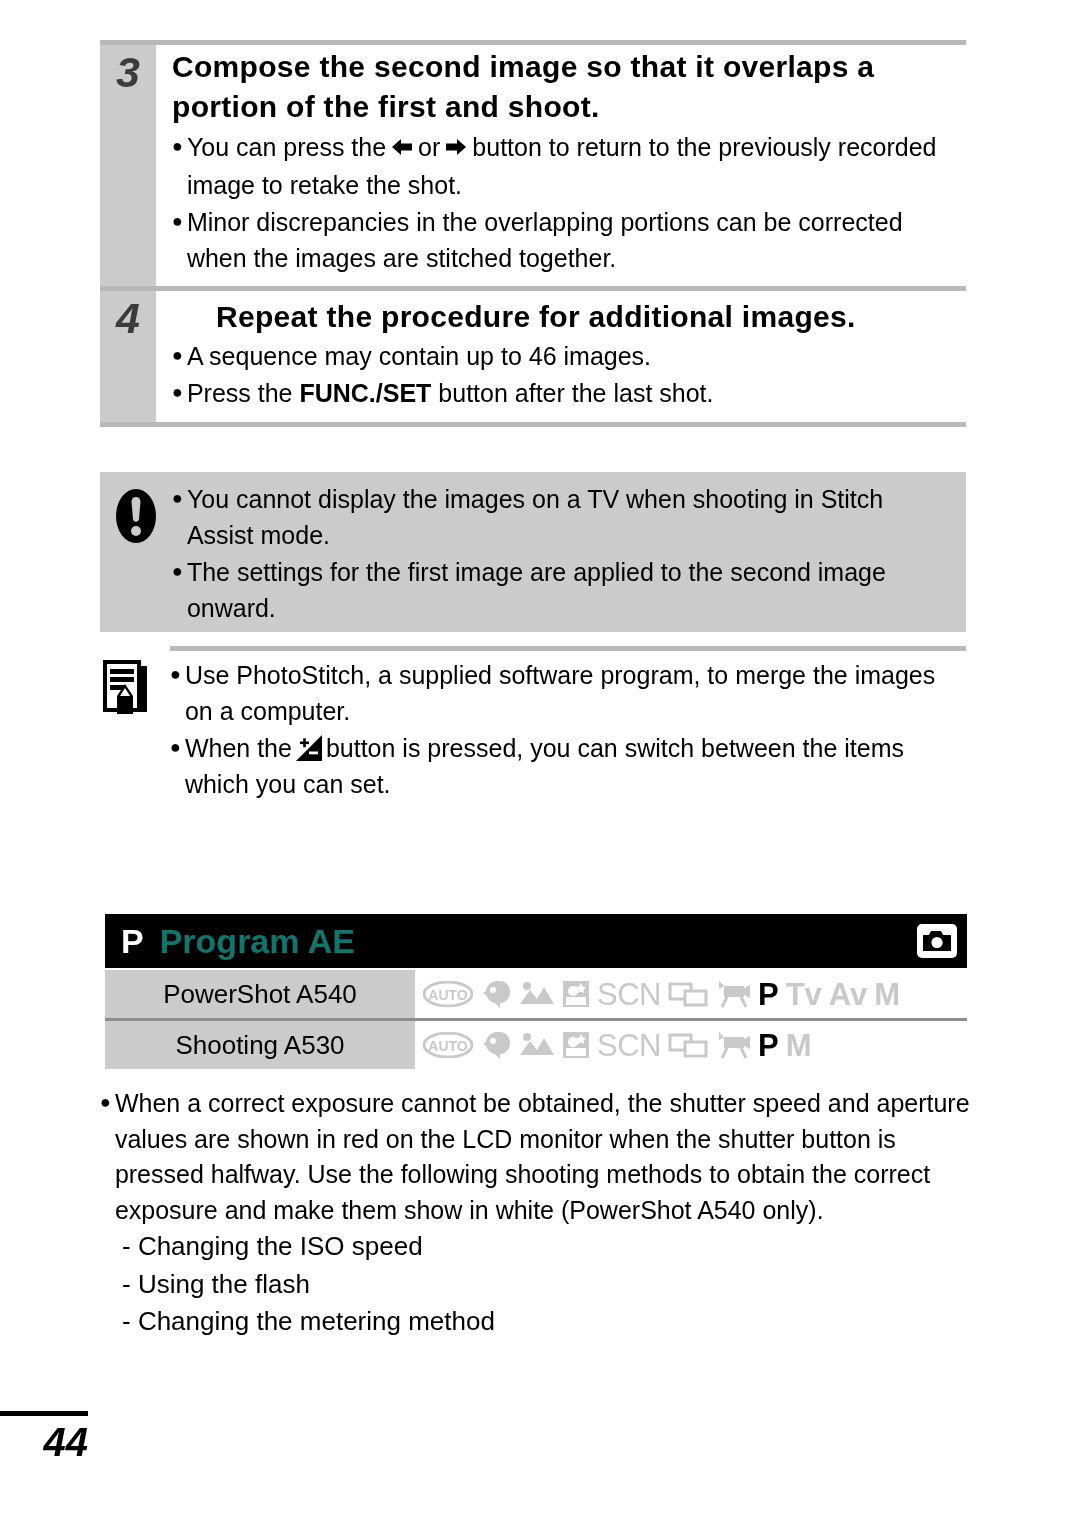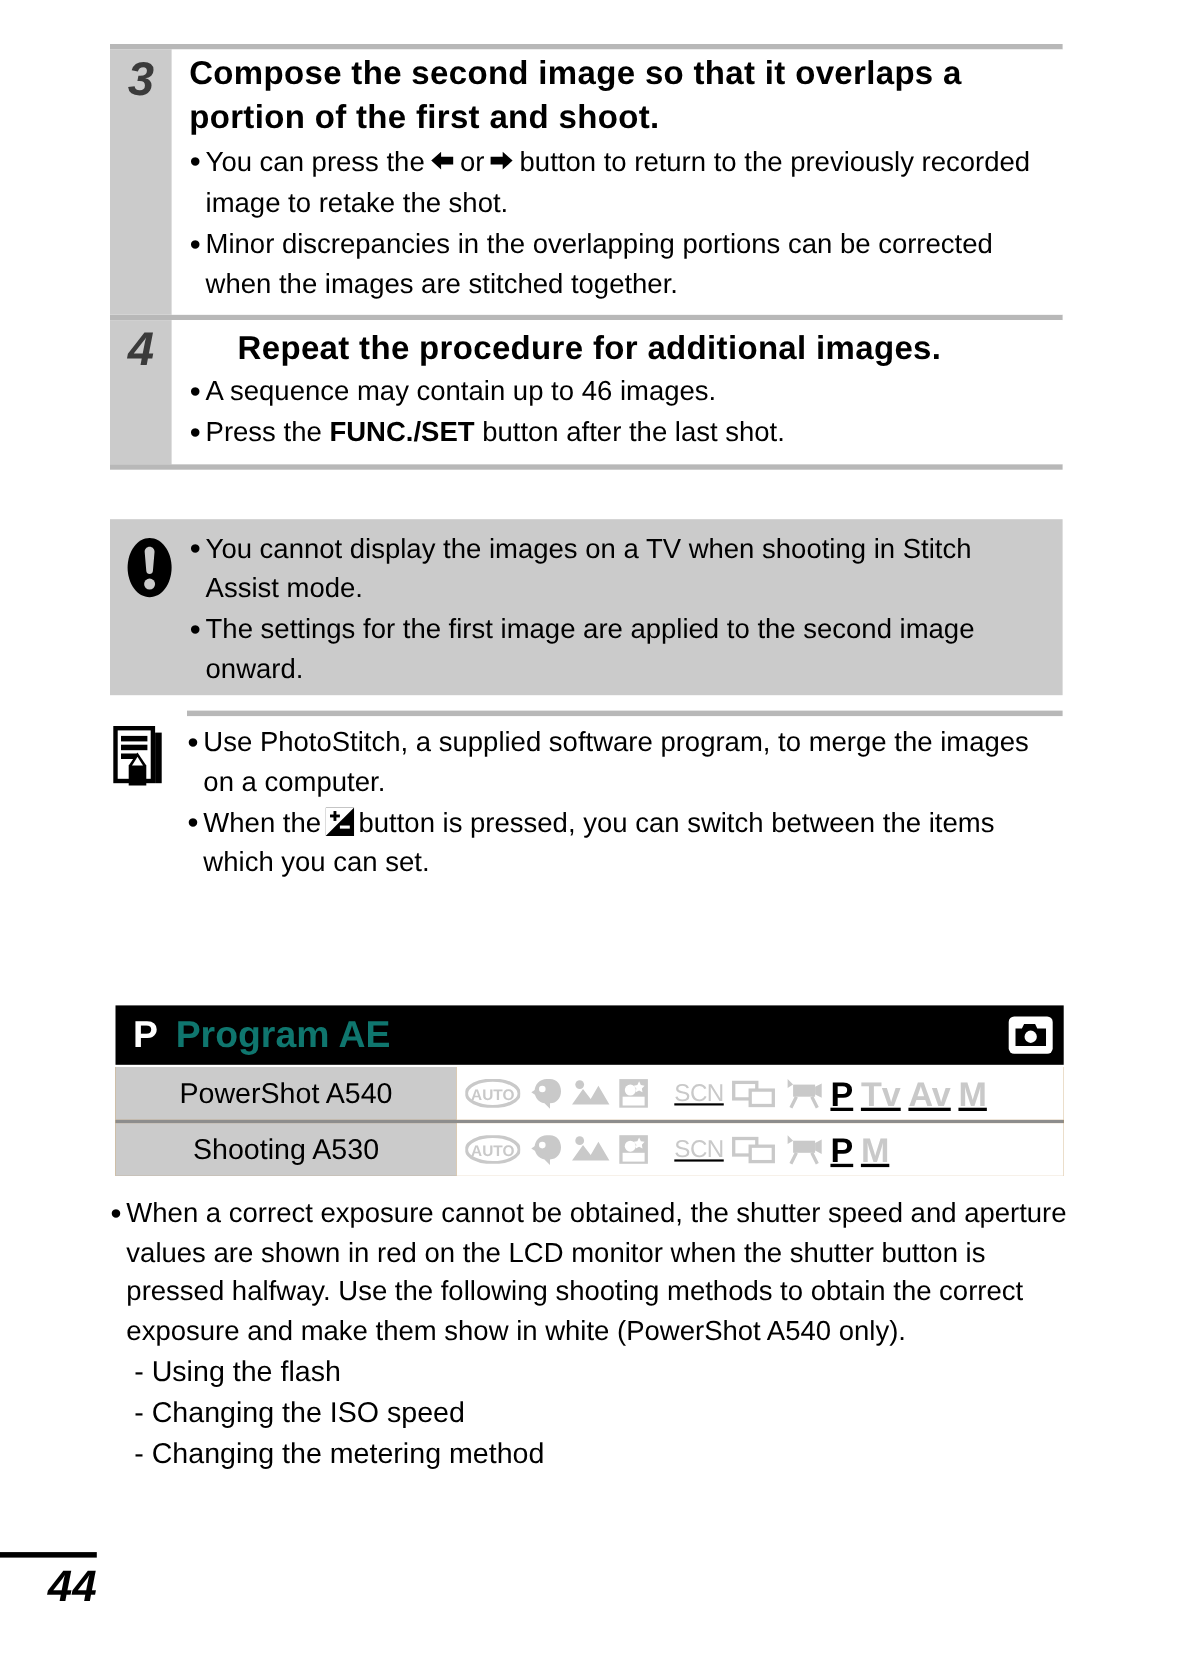--- a/index.html
+++ b/index.html
@@ -218,59 +218,57 @@
   .mode-table {
     position: absolute;
     left: 105px;
     top: 970px;
     width: 862px;
   }
   .mode-row {
     display: flex;
     height: 48px;
     align-items: stretch;
-    background: #a16207;
+    background: #7dd3fc;
   }
   .mode-row + .mode-row { border-top: 3px solid #8d8d8d; }
   .mode-name {
     flex: 0 0 310px;
     display: flex;
     align-items: center;
     justify-content: center;
     font-size: 26px;
     background: #cbcbcb;
   }
   .mode-icons {
     flex: 1 1 auto;
     background: #ffffff;
     display: flex;
     align-items: center;
     padding-left: 8px;
     gap: 7px;
-    text-decoration: underline;
   }
   .mode-icons .mi {
     display: flex;
     align-items: center;
     justify-content: center;
   }
   .mode-letter {
     font-size: 31px;
     font-weight: bold;
     line-height: 1;
     color: #c9c9c9;
     font-family: "Liberation Sans", sans-serif;
   }
   .mode-letter.active { color: #000000; }
   .mode-scn {
-    font-size: 22px;
+    font-size: 31px;
     color: #c9c9c9;
     letter-spacing: -0.5px;
     line-height: 1;
-    margin-left: 16px;
   }
 
   
   .body-text {
     position: absolute;
     left: 100px;
     top: 1084px;
     width: 890px;
   }
   .para {
@@ -524,21 +522,21 @@
         <span class="mi mode-letter">M</span>
       </div>
     </div>
   </div>
 
   <div class="body-text">
     <div class="bullet-line">
       <span class="bullet-dot">●</span>
       <span class="bullet-text">When a correct exposure cannot be obtained, the shutter speed and aperture values are shown in red on the LCD monitor when the shutter button is pressed halfway. Use the following shooting methods to obtain the correct exposure and make them show in white (PowerShot A540 only).</span>
     </div>
+    <div class="sub-dash">- Changing the ISO speed</div>
     <div class="sub-dash">- Using the flash</div>
-    <div class="sub-dash">- Changing the ISO speed</div>
     <div class="sub-dash">- Changing the metering method</div>
   </div>
 
   <div class="pagenum-rule"></div>
   <div class="pagenum">44</div>
 
 </div>
 
 </body></html>

